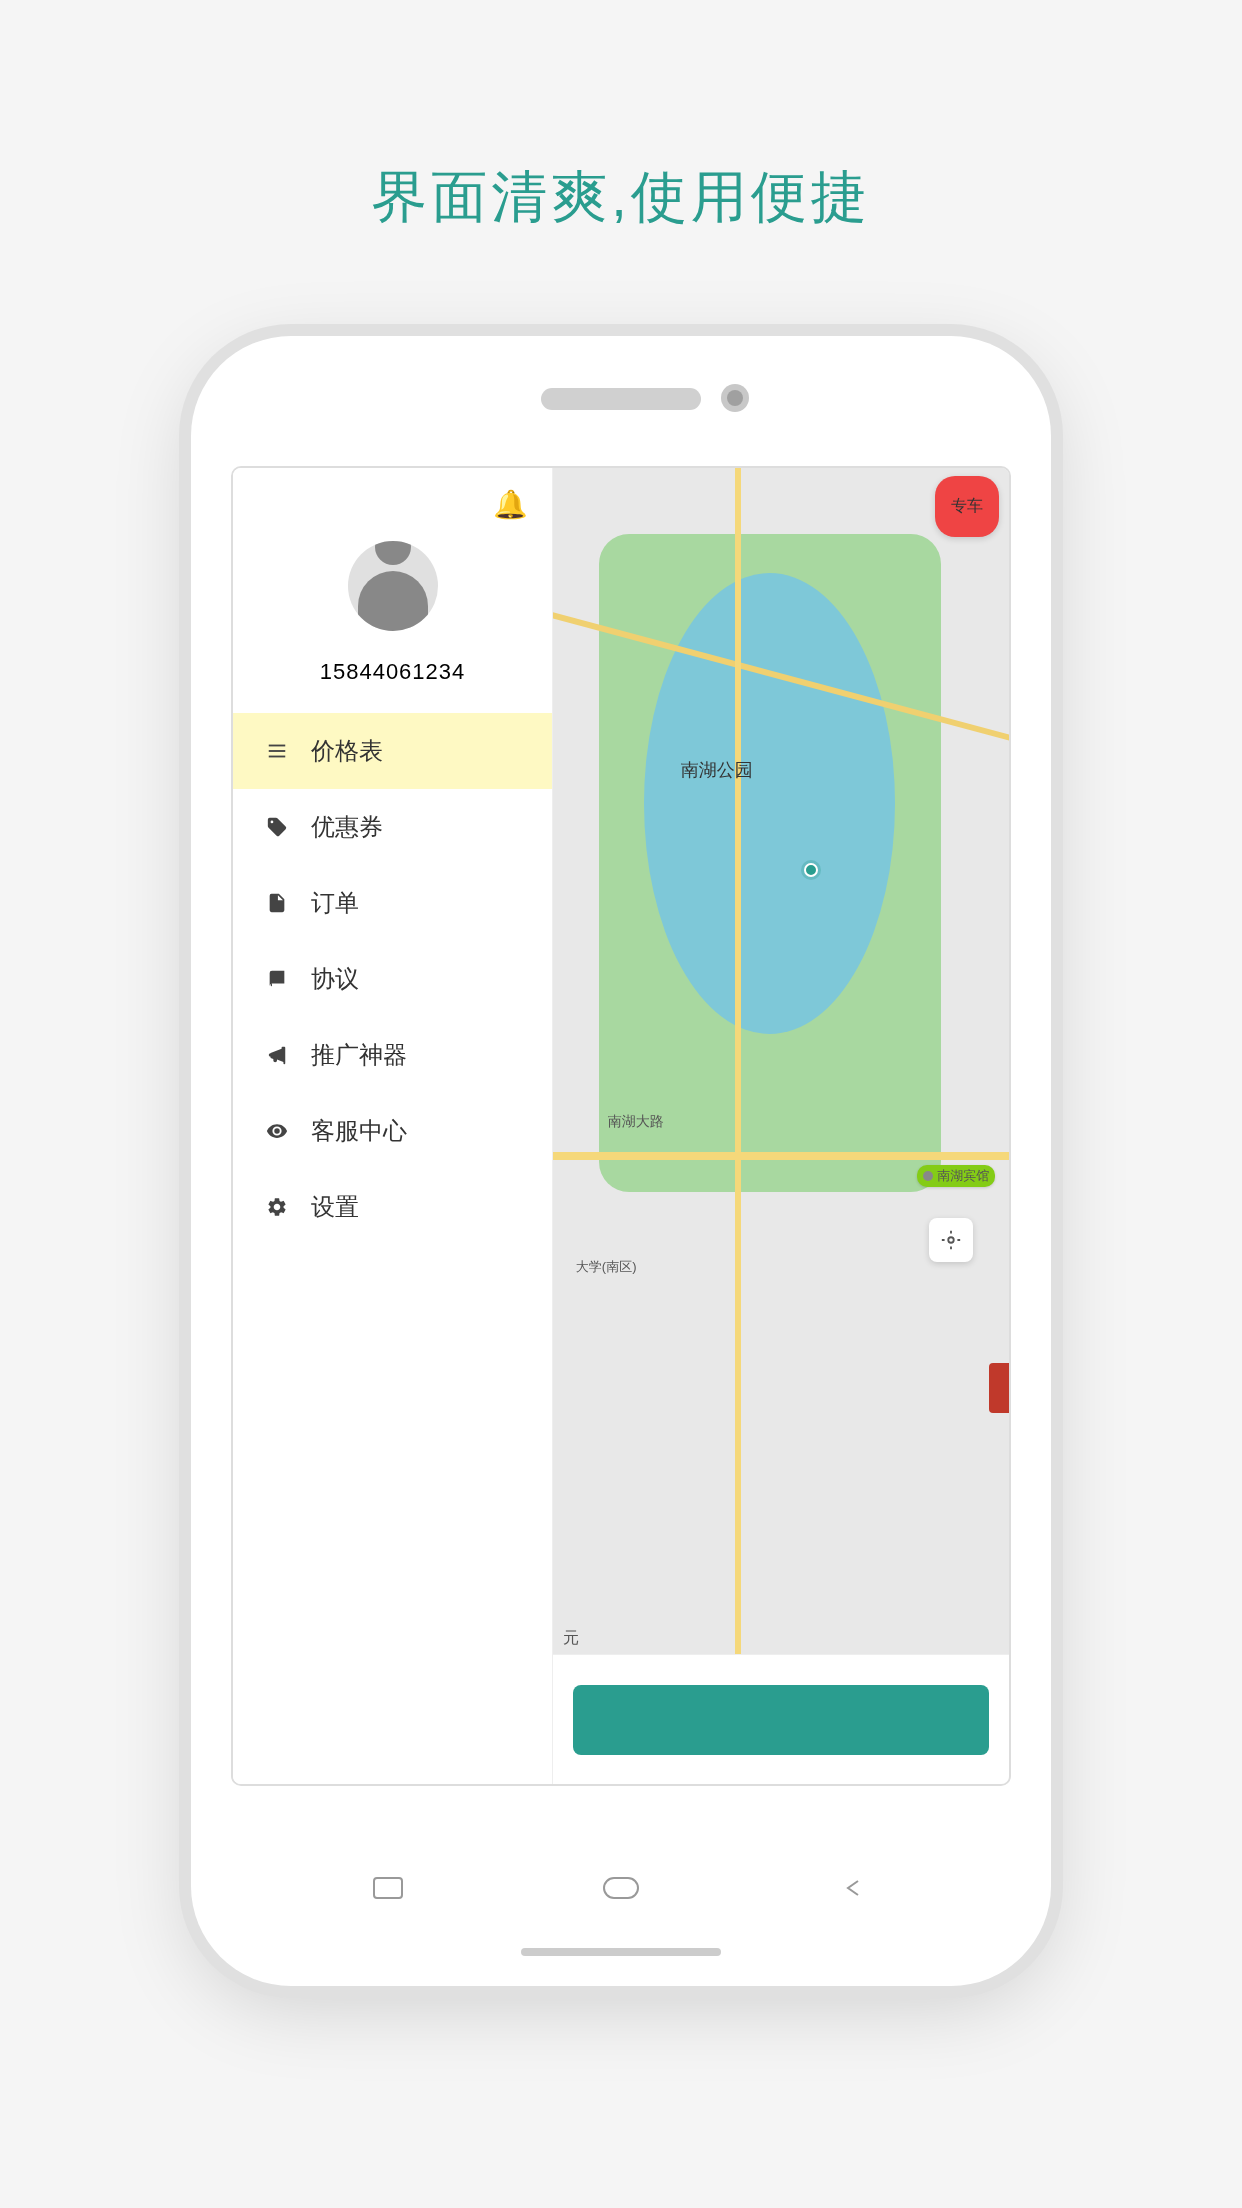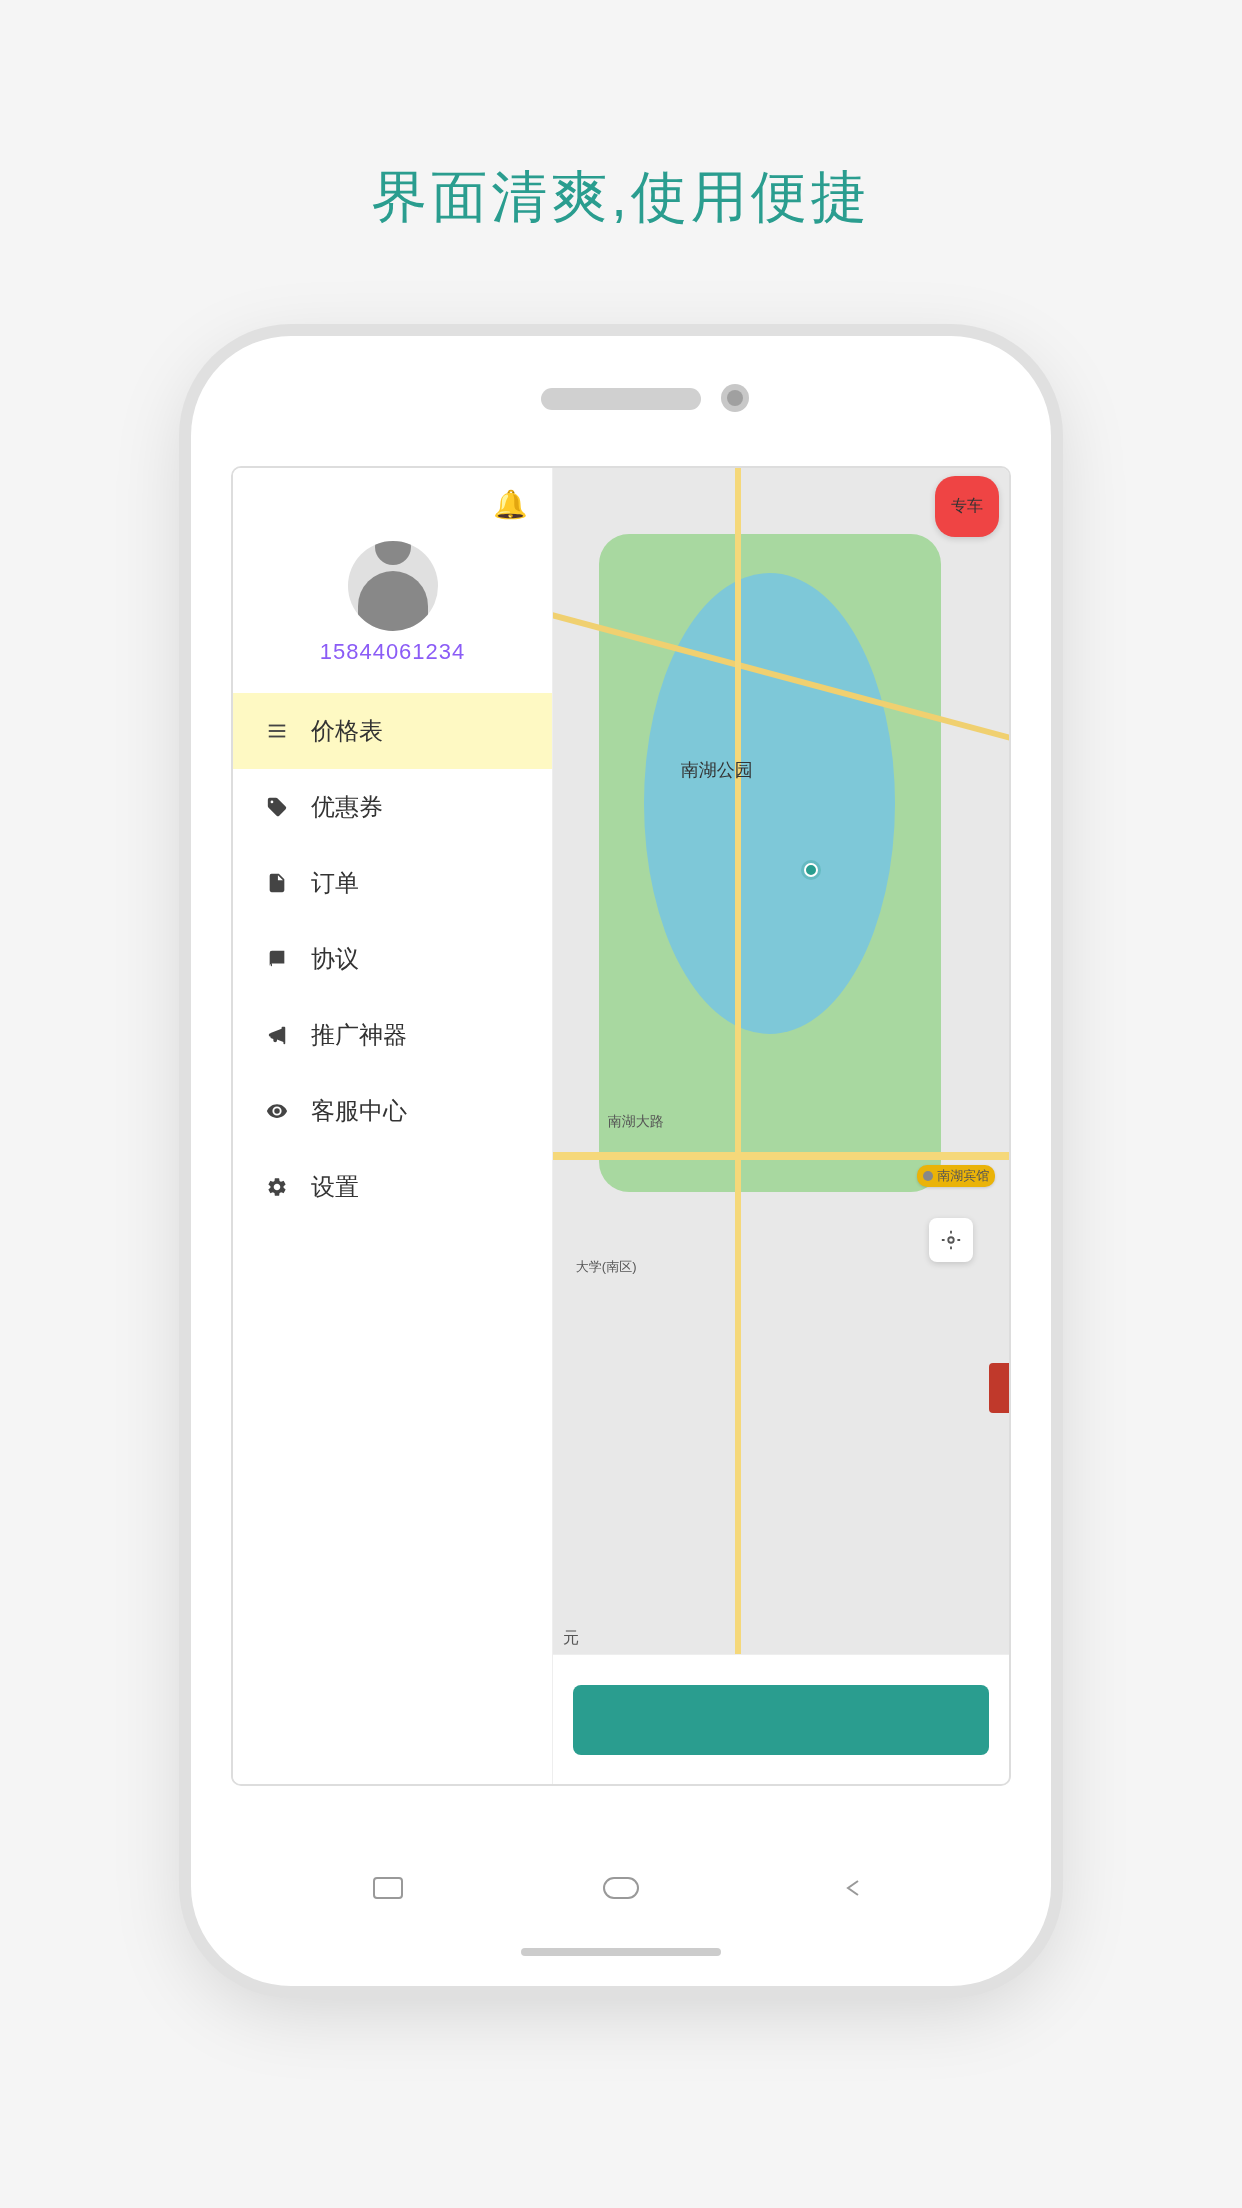--- a/index.html
+++ b/index.html
@@ -145,23 +145,23 @@
       top: -42px;
       left: 50%;
       transform: translateX(-50%);
       width: 36px;
       height: 36px;
       background: #888;
       border-radius: 50%;
     }
 
     .avatar-phone {
-      margin-top: 8px;
+      margin-top: 28px;
       font-size: 22px;
-      color: #8b5cf6;
+      color: #000000;
       letter-spacing: 1px;
     }
 
     
     .menu-items {
       flex: 1;
     }
 
     .menu-item {
       display: flex;
@@ -379,21 +379,21 @@
       font-size: 13px;
       color: #555;
     }
 
     .hotel-label {
       position: absolute;
       top: 53%;
       right: 3%;
       font-size: 13px;
       color: #555;
-      background: #eab308;
+      background: #84cc16;
       padding: 2px 6px;
       border-radius: 10px;
       box-shadow: 0 1px 3px rgba(0,0,0,0.15);
       display: flex;
       align-items: center;
       gap: 4px;
     }
 
     .hotel-dot {
       width: 10px;

